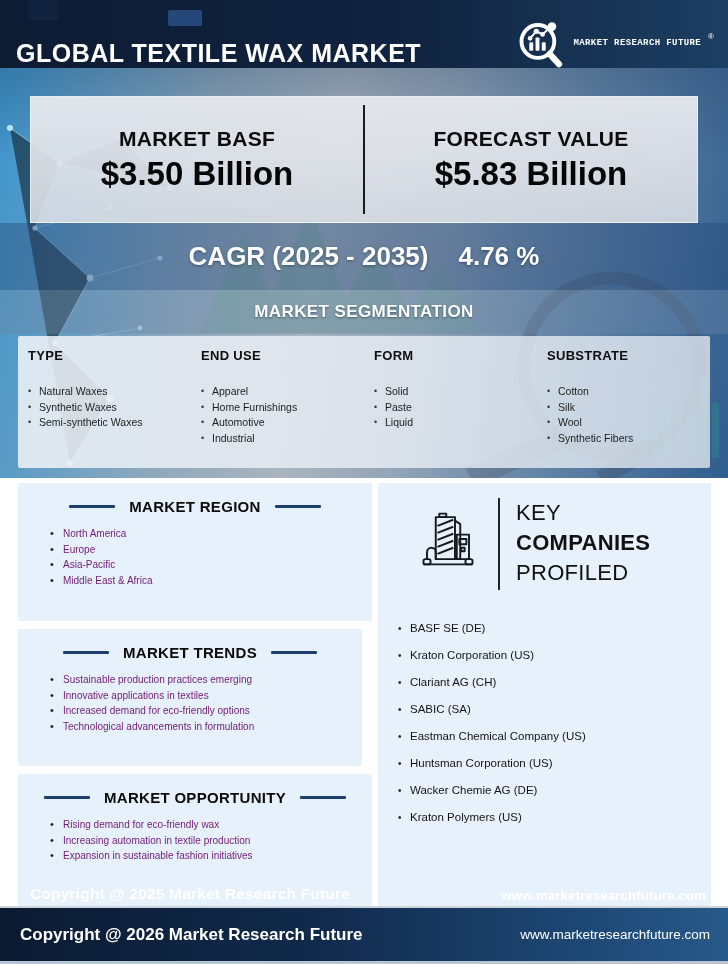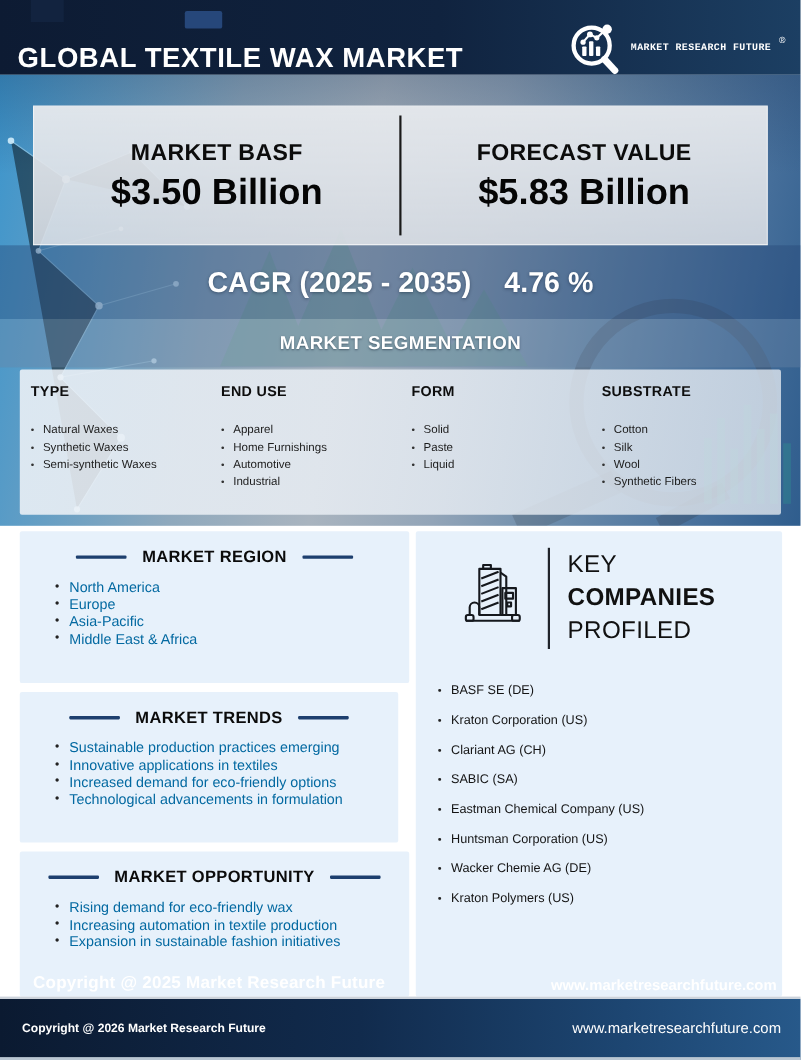--- a/index.html
+++ b/index.html
@@ -93,21 +93,21 @@
   .card-companies   { left:378px; top:483px; width:333px; height:423px; }
 
   .card-title-row {
     display:flex; align-items:center; justify-content:center; gap:14px; margin-top:15px;
   }
   .title-dash { width:46px; height:3px; background:#1d3f6e; border-radius:1px; }
   .card-title { font-size:15px; font-weight:700; color:#0b0b0b; letter-spacing:.3px; }
 
   .card-list { list-style:none; margin:11px 0 0 32px; }
   .card-list li {
-    position:relative; font-size:13px; color:#0369a1; line-height:15.7px; padding-left:13px;
+    position:relative; font-size:10px; color:#701a75; line-height:15.7px; padding-left:13px;
   }
   .card-list li::before { content:"•"; position:absolute; left:0; top:0; color:#222; font-size:11px; }
 
   
   .comp-header { display:flex; align-items:flex-start; margin:15px 0 0 42px; }
   .comp-icon { width:56px; height:62px; margin-top:10px; }
   .comp-vline { width:2px; height:92px; background:#20242a; margin:0 16px 0 22px; }
   .comp-title { font-size:22px; line-height:30px; color:#111; font-weight:400; letter-spacing:.3px; }
   .comp-title .bold { font-weight:700; }
   .comp-list { list-style:none; margin:25px 0 0 20px; }
@@ -125,21 +125,21 @@
   .footer {
     position:absolute; left:0; top:906px; width:728px; height:58px;
     background:linear-gradient(90deg,#0b1a31 0%, #112b4d 45%, #1d4672 78%, #27598a 100%);
     border-top:2px solid #ccd3db;
     display:flex; align-items:center; justify-content:space-between;
     padding:0 18px 3px 20px;
   }
   .footer::after {
     content:""; position:absolute; left:0; bottom:0; width:728px; height:3px; background:#b9c6d2;
   }
-  .footer-copy { color:#ffffff; font-size:11px; font-weight:700; }
+  .footer-copy { color:#ffffff; font-size:17px; font-weight:700; }
   .footer-url  { color:#ffffff; font-size:13.5px; font-weight:400; text-decoration:none; }
 </style>
 </head>
 <body>
 
 <div class="page">
 
   <div class="header">
     <div class="header-deco1"></div>
     <div class="header-deco2"></div>

